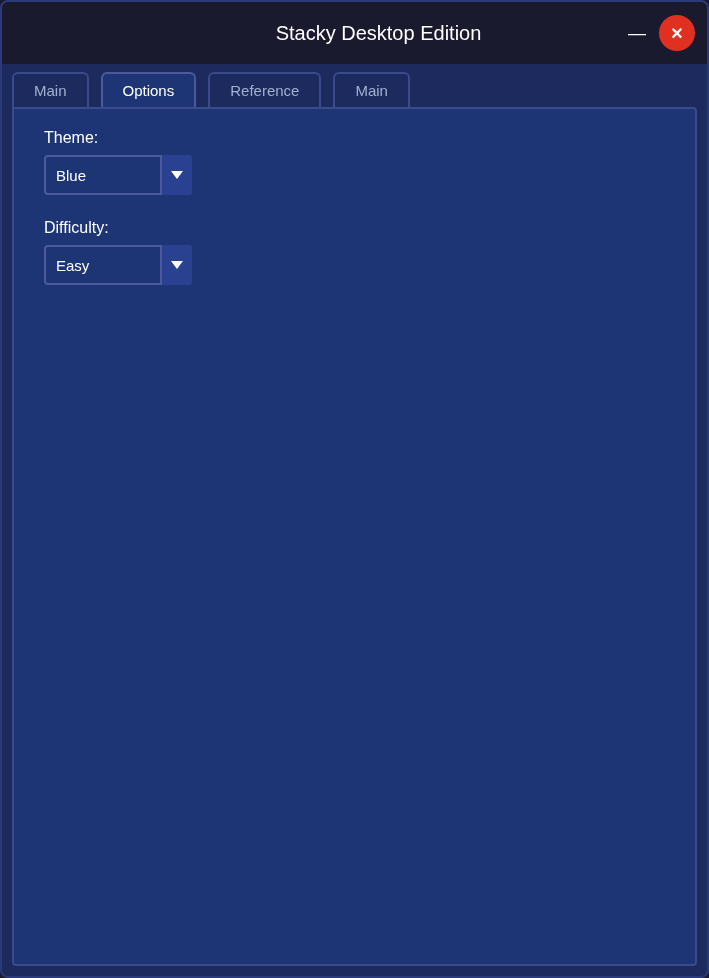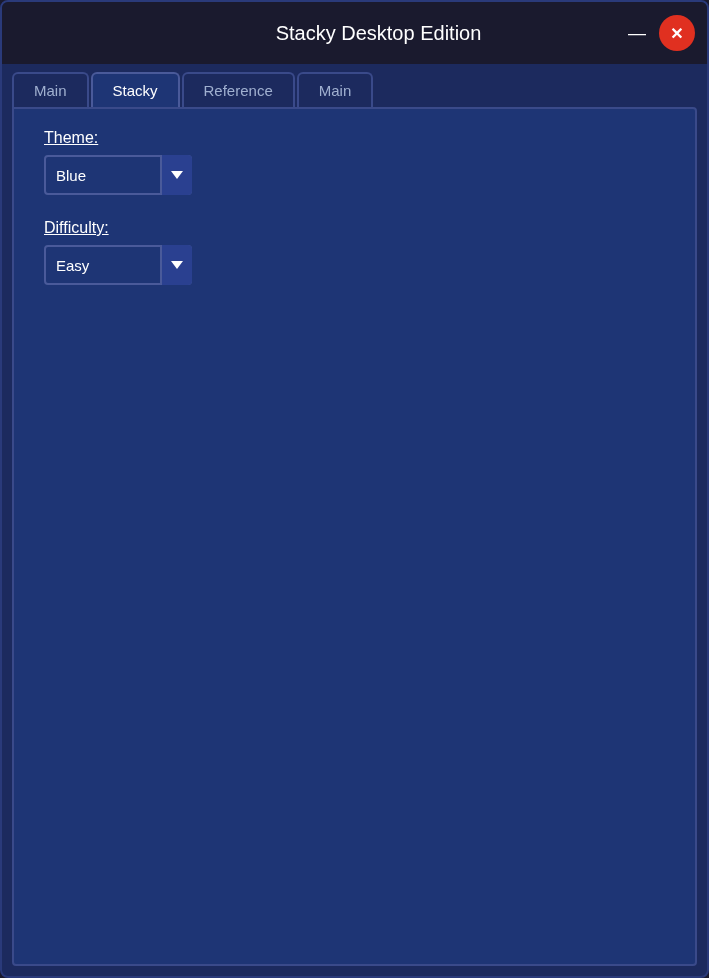--- a/index.html
+++ b/index.html
@@ -82,21 +82,21 @@
       align-items: center;
       justify-content: center;
     }
 
     .tabs {
       display: flex;
       background: #1c2a5e;
       padding: 0 10px;
       padding-top: 8px;
       flex-shrink: 0;
-      gap: 2px;
+      gap: 12px;
     }
 
     .tab {
       padding: 8px 20px;
       border: 2px solid #3a4a8a;
       border-bottom: none;
       border-radius: 6px 6px 0 0;
       cursor: pointer;
       font-size: 15px;
       background: #1c2a5e;
@@ -120,21 +120,20 @@
 
     .field-group {
       margin-bottom: 24px;
     }
 
     .field-label {
       color: white;
       font-size: 16px;
       margin-bottom: 8px;
       display: block;
-      text-decoration: underline;
     }
 
     .dropdown-wrapper {
       position: relative;
       width: 148px;
     }
 
     .dropdown-wrapper select {
       width: 100%;
       height: 40px;
@@ -185,21 +184,21 @@
       <button class="btn-minimize">—</button>
       <button class="btn-close">✕</button>
     </div>
   </div>
 
   <div class="tabs">
     <div class="tab">
       <span>Main</span>
     </div>
     <div class="tab active">
-      <span>Stacky</span>
+      <span>Options</span>
     </div>
     <div class="tab">
       <span>Reference</span>
     </div>
     <div class="tab">
       <span>Main</span>
     </div>
   </div>
 
   <div class="content-area">

